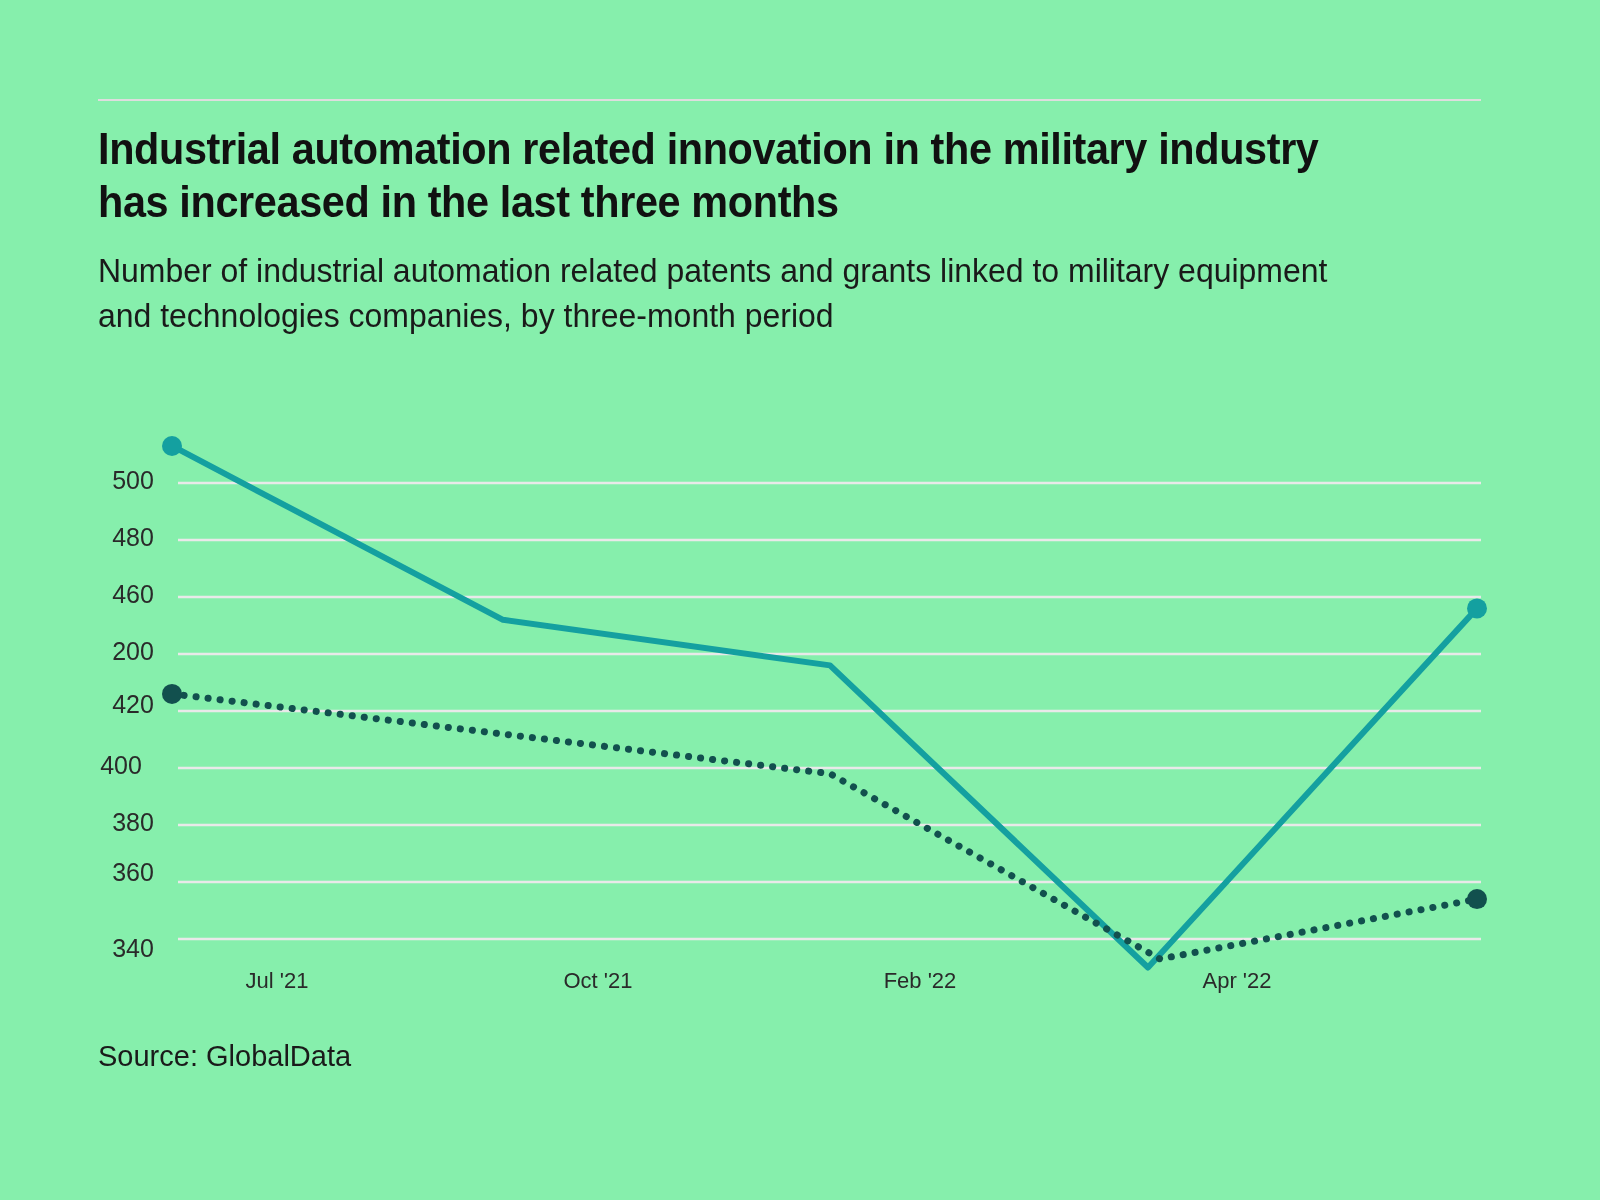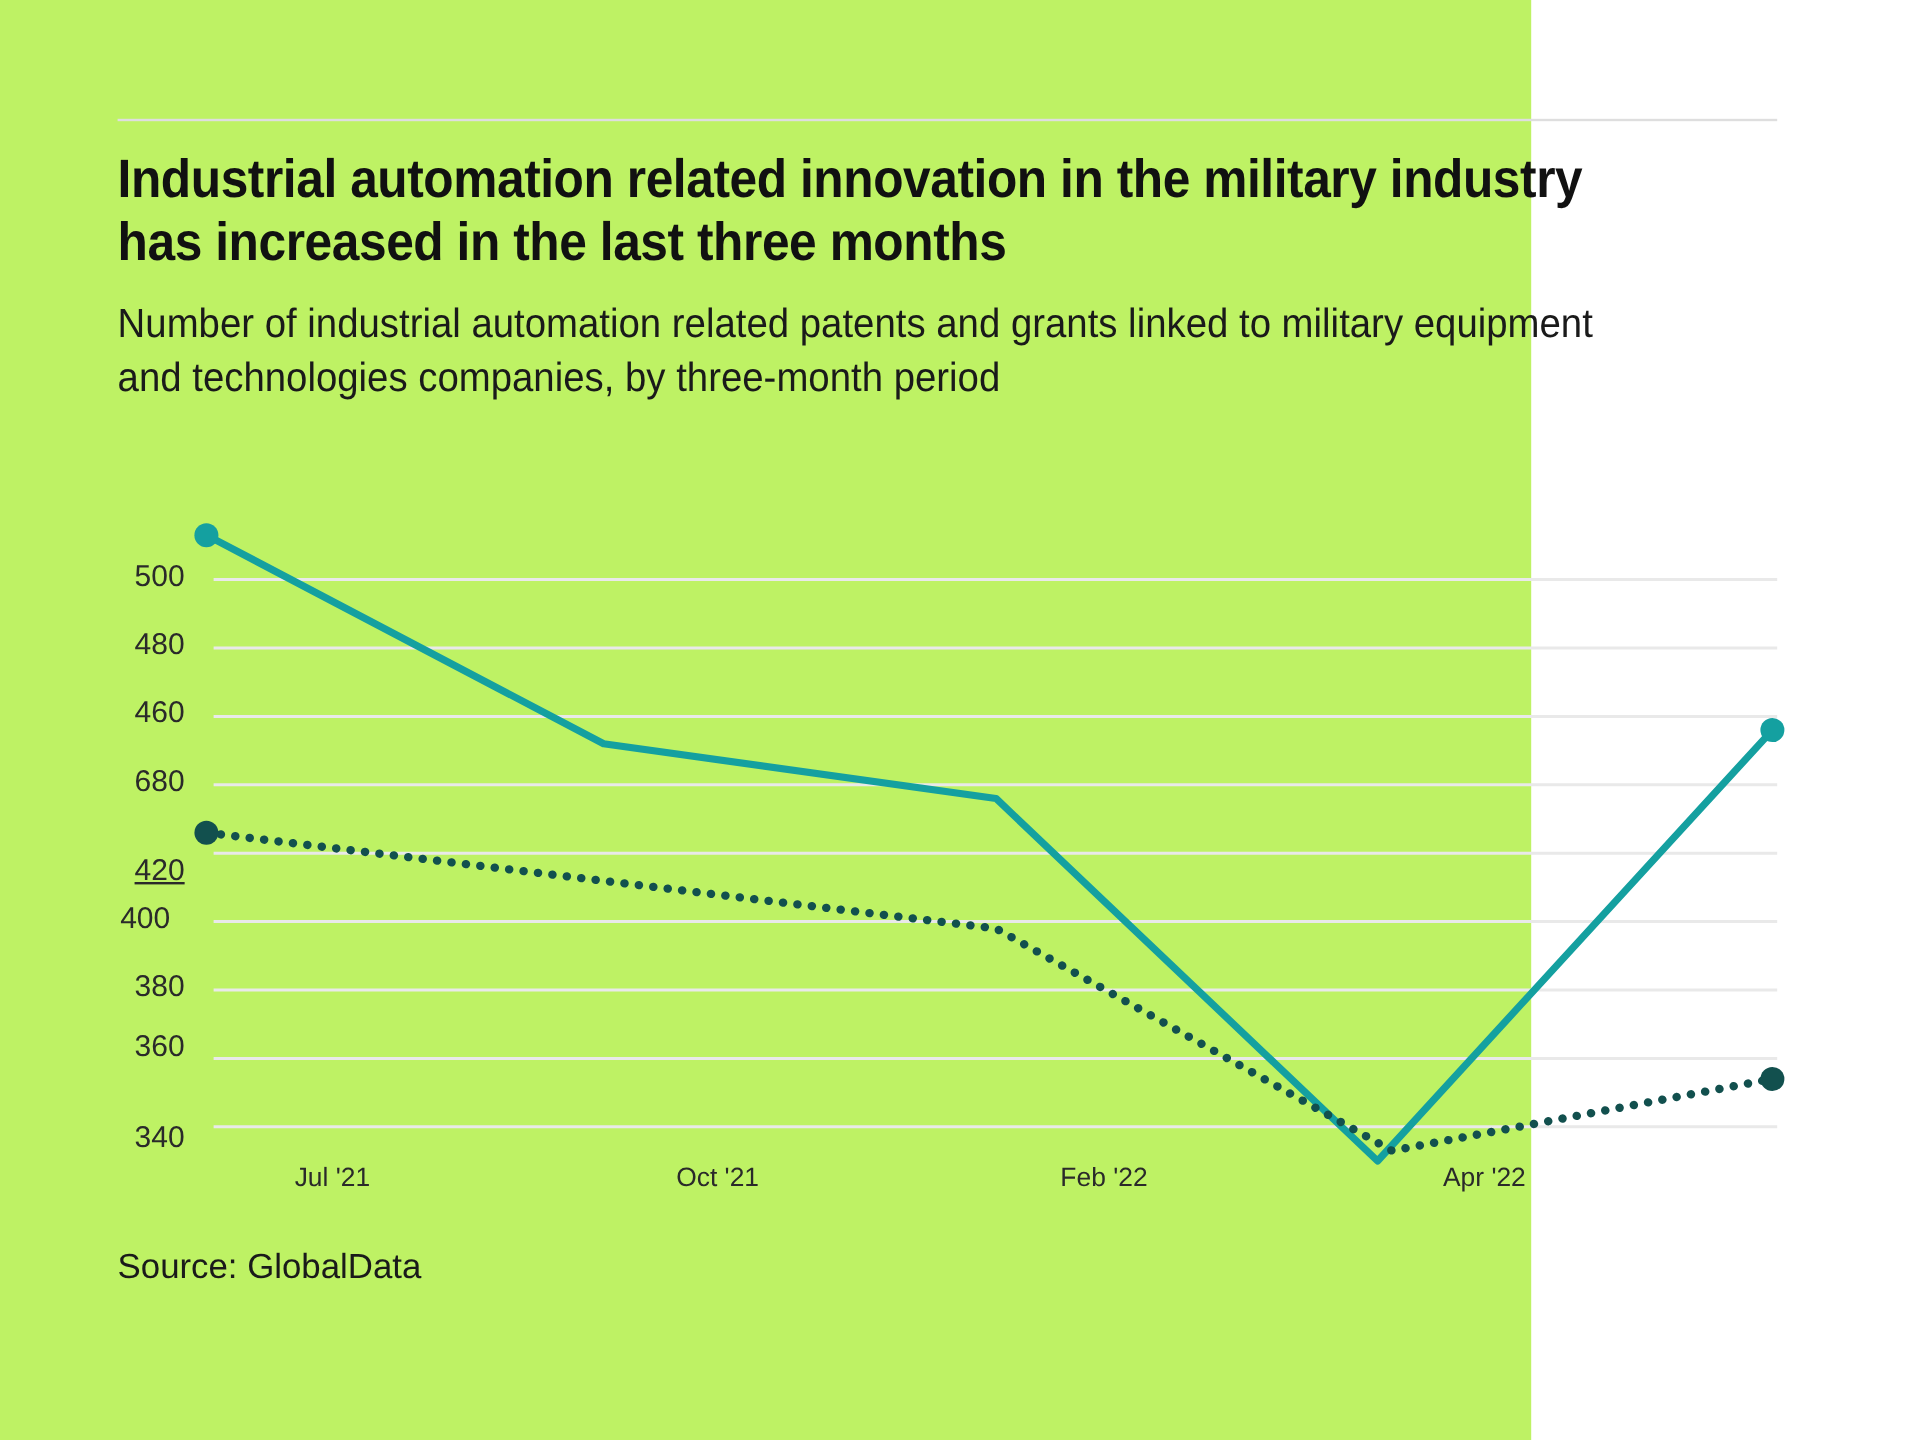--- a/index.html
+++ b/index.html
@@ -9,23 +9,23 @@
   }
   body {
     width: 1600px;
     height: 1200px;
     font-family: "Liberation Sans", sans-serif;
     color: #1a1a1a;
     overflow: hidden;
   }
   .page {
     position: relative;
-    width: 1276px;
+    width: 1600px;
     height: 1200px;
-    background: #bef264;
+    background: #86efac;
   }
   .top-rule {
     position: absolute;
     left: 98px;
     top: 99px;
     width: 1383px;
     height: 2px;
     background: #dedede;
   }
   .title {
@@ -148,22 +148,22 @@
         <polyline points="172,693.9 830,773.7 1160,958.95 1477,899.1" fill="none" stroke="#12504e" stroke-width="7" stroke-linejoin="round" stroke-linecap="round" stroke-dasharray="0.1 12"></polyline>
         <circle cx="172" cy="693.9" r="10" fill="#12504e"></circle>
         <circle cx="1477" cy="899.1" r="10" fill="#12504e"></circle>
       </g>
   </svg>
 
   <div id="ylabels">
       <div class="ytick-label" style="left: 98px; top: 466px;">500</div>
       <div class="ytick-label" style="left: 98px; top: 523px;">480</div>
       <div class="ytick-label" style="left: 98px; top: 580px;">460</div>
-      <div class="ytick-label" style="left: 98px; top: 637px;">680</div>
-      <div class="ytick-label" style="left: 98px; top: 711px; text-decoration: underline;">420</div>
+      <div class="ytick-label" style="left: 98px; top: 637px;">200</div>
+      <div class="ytick-label" style="left: 98px; top: 690px;">420</div>
       <div class="ytick-label" style="left: 86px; top: 751px;">400</div>
       <div class="ytick-label" style="left: 98px; top: 808px;">380</div>
       <div class="ytick-label" style="left: 98px; top: 858px;">360</div>
       <div class="ytick-label" style="left: 98px; top: 922px; margin-top: 12px;">340</div>
     </div>
   <div id="xlabels">
       <div class="xtick-label" style="left: 177px; top: 968px;">Jul '21</div>
       <div class="xtick-label" style="left: 498px; top: 968px;">Oct '21</div>
       <div class="xtick-label" style="left: 820px; top: 968px;">Feb '22</div>
       <div class="xtick-label" style="left: 1137px; top: 968px;">Apr '22</div>

